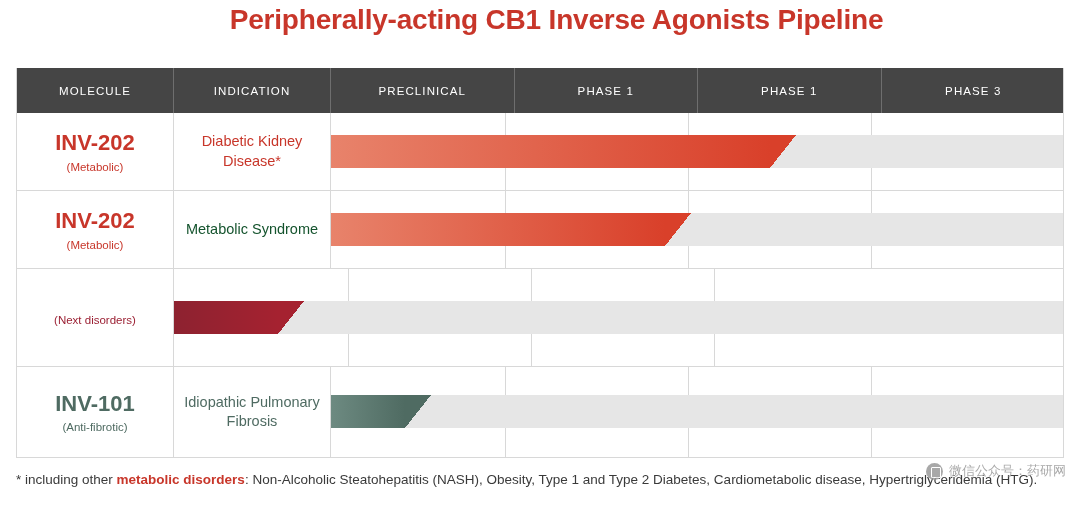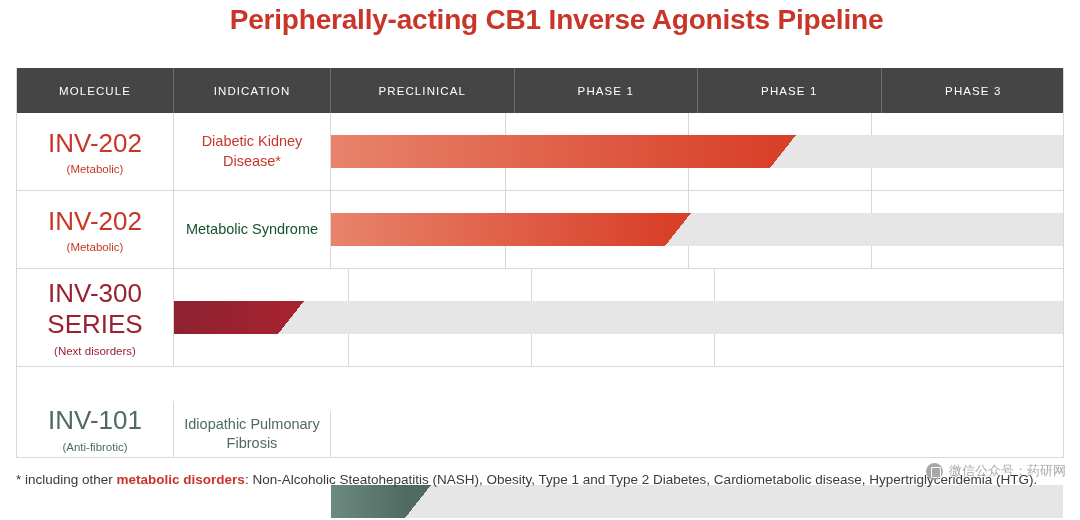--- a/index.html
+++ b/index.html
@@ -60,22 +60,22 @@
   .cell-mol, .cell-ind {
     display: flex;
     flex-direction: column;
     align-items: center;
     justify-content: center;
     text-align: center;
     border-right: 1px solid #d8d8d8;
     padding: 4px 8px;
   }
   .mol-name {
-    font-size: 26px;
-    font-weight: normal;
+    font-size: 22px;
+    font-weight: bold;
     line-height: 1.18;
   }
   .mol-sub {
     font-size: 11.5px;
     margin-top: 5px;
   }
   .ind-text {
     font-size: 14.5px;
     line-height: 1.32;
   }
@@ -194,36 +194,35 @@
         <div class="track" style="top:22px;"></div>
         <div class="bar" style="top:22px; width:360px;">
           <div class="bar-body" style="width:334px; background:linear-gradient(to right,#e8836b,#d9402a);"></div>
           <div class="bar-tip" style="left:334px; background:linear-gradient(to bottom right,#d9402a 50%, transparent 50%);"></div>
         </div>
       </div>
     </div>
 
     <div class="row" style="height:98px;">
       <div class="cell-mol c-mol">
-        <div class="mol-name" style="color:#9b2033;">INV-300 SERIES</div>
         <div class="mol-sub" style="color:#9b2033;">(Next disorders)</div>
       </div>
       <div class="bars-area">
         <div class="grid-line" style="left:174px;"></div>
         <div class="grid-line" style="left:357px;"></div>
         <div class="grid-line" style="left:540px;"></div>
         <div class="track" style="top:32px;"></div>
         <div class="bar" style="top:32px; width:130px;">
           <div class="bar-body" style="width:104px; background:linear-gradient(to right,#8d2230,#a52230);"></div>
           <div class="bar-tip" style="left:104px; background:linear-gradient(to bottom right,#a52230 50%, transparent 50%);"></div>
         </div>
       </div>
     </div>
 
-    <div class="row" style="height:90px;align-items:flex-end;">
+    <div class="row" style="height:90px;">
       <div class="cell-mol c-mol">
         <div class="mol-name" style="color:#4f6b62;">INV-101</div>
         <div class="mol-sub" style="color:#4f6b62;">(Anti-fibrotic)</div>
       </div>
       <div class="cell-ind c-ind">
         <div class="ind-text" style="color:#4f6b62;">Idiopathic Pulmonary Fibrosis</div>
       </div>
       <div class="bars-area">
         <div class="grid-line" style="left:174px;"></div>
         <div class="grid-line" style="left:357px;"></div>

